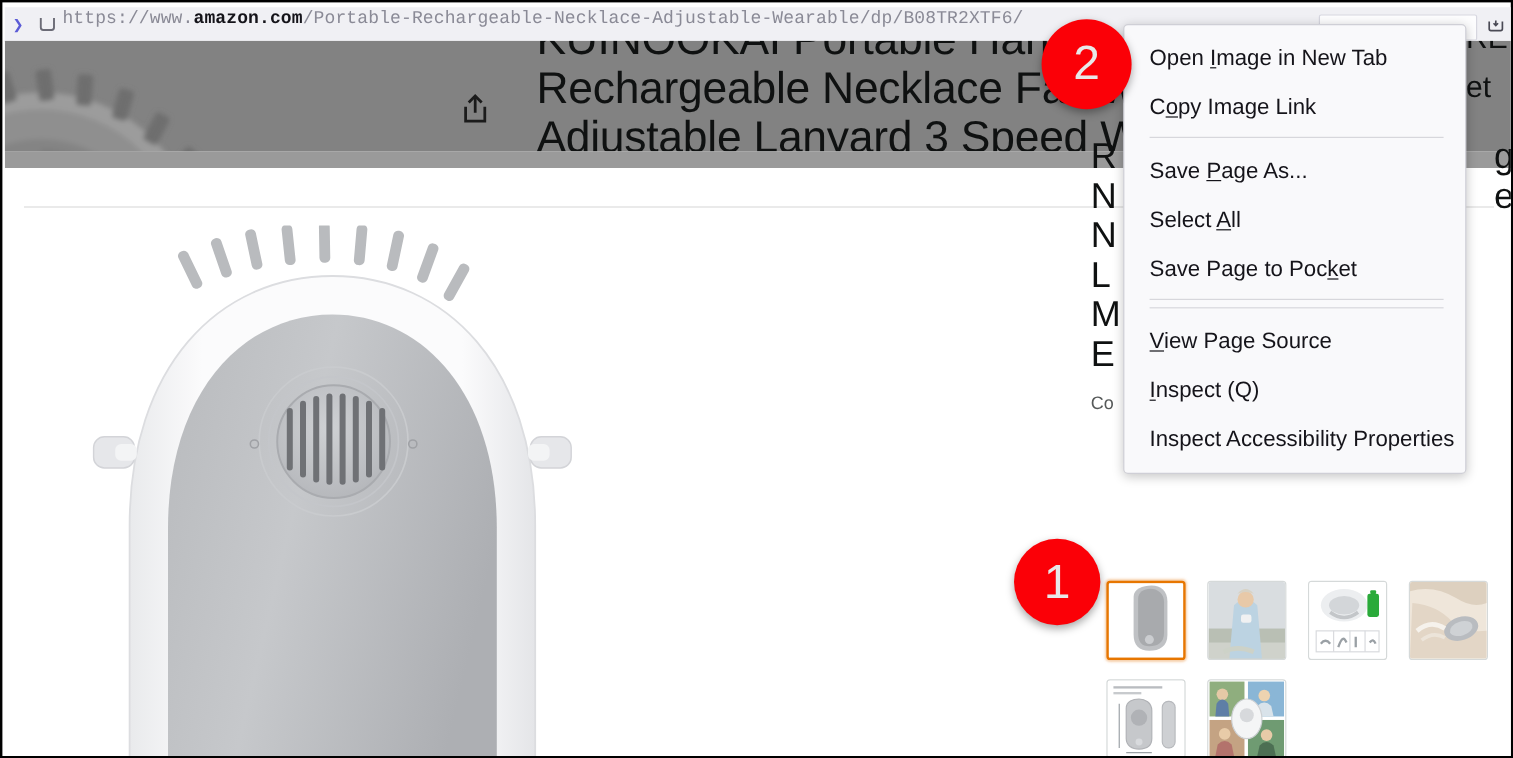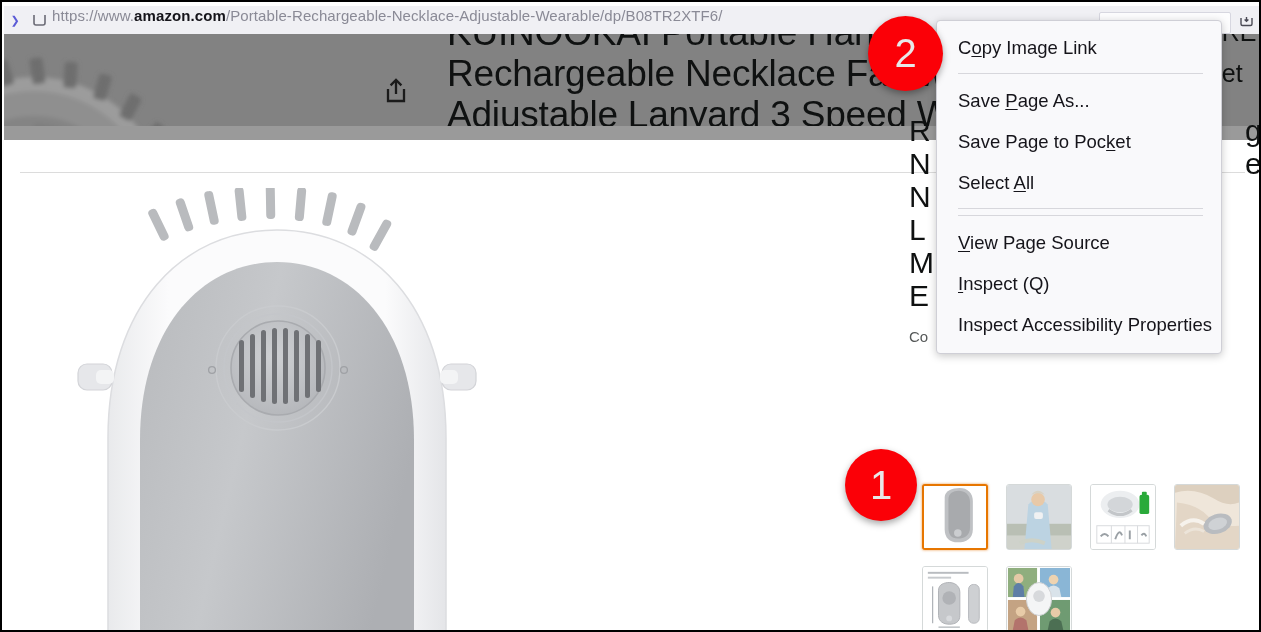--- a/index.html
+++ b/index.html
@@ -20,21 +20,21 @@
   .urlbar-caret{
     width:22px;flex:0 0 22px;display:flex;align-items:center;justify-content:center;
     color:#5b5bd6;font-size:11px;
   }
   .urlbar-shield{
     width:26px;flex:0 0 26px;display:flex;align-items:center;justify-content:center;
   }
   .urlbar-shield svg{display:block;}
   .url-text{
     flex:1;white-space:nowrap;overflow:hidden;font-size:15px;
-    color:#8a8a96;letter-spacing:0.1px;position:relative;top:-5px;
+    color:#8a8a96;letter-spacing:0.1px;position:relative;top:-5px;font-family:Liberation Mono, monospace;
   }
   .url-text b{color:#15141a;font-weight:700;}
   .url-blank{
     position:absolute;right:30px;top:6px;width:130px;height:20px;
     background:#fdfdfe;border:1px solid #d7d7e0;border-radius:2px;
   }
   .urlbar-right-icon{
     position:absolute;right:4px;top:4px;width:22px;height:22px;
     display:flex;align-items:center;justify-content:center;
   }
@@ -392,25 +392,26 @@
           <circle cx="50" cy="47" r="5" fill="#e8cba8"></circle>
           <path d="M44 56 q6 -6 12 0 L58 65 L42 65 Z" fill="#4c6f53"></path>
           <ellipse cx="33" cy="33" rx="13" ry="17" fill="#f4f5f6" stroke="#cdd0d3"></ellipse>
           <ellipse cx="33" cy="30" rx="6" ry="6" fill="#d7d9dc"></ellipse>
         </svg>
       </div>
     </div>
   </div>
 
   <div class="ctxmenu" id="ctxmenu">
+      <div class="ctx-item">Open <u>I</u>mage in New Tab</div>
       <div class="ctx-item">C<u>o</u>py Image Link</div>
       <div class="ctx-sep"></div>
       <div class="ctx-item">Save <u>P</u>age As...</div>
+      <div class="ctx-item">Select <u>A</u>ll</div>
       <div class="ctx-item">Save Page to Poc<u>k</u>et</div>
-      <div class="ctx-item">Select <u>A</u>ll</div>
       <div class="ctx-sep"></div>
       <div class="ctx-sep"></div>
       <div class="ctx-item"><u>V</u>iew Page Source</div>
       <div class="ctx-item"><u>I</u>nspect (Q)</div>
       <div class="ctx-item">Inspect Accessibility Properties</div>
     </div>
 
   <div class="badge" id="badge-1">1</div>
   <div class="badge" id="badge-2">2</div>
 

